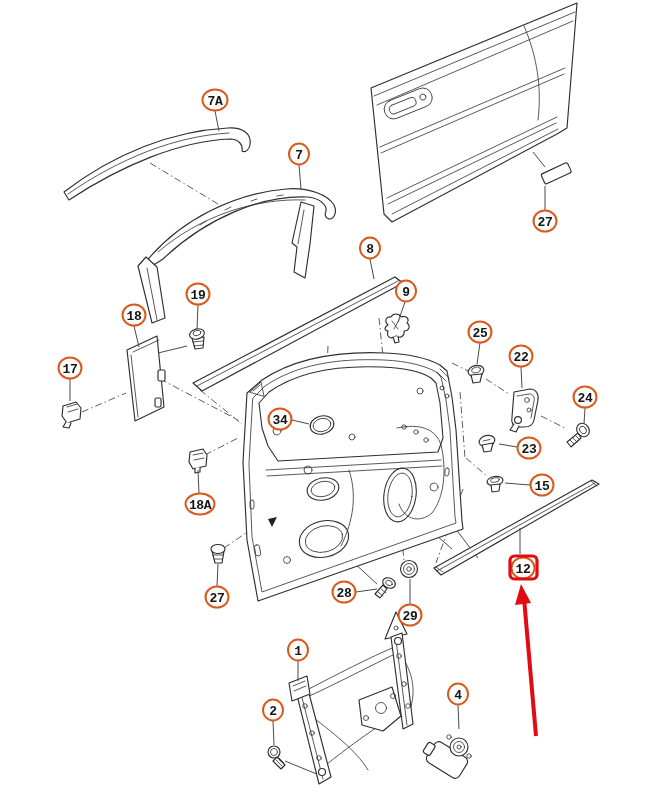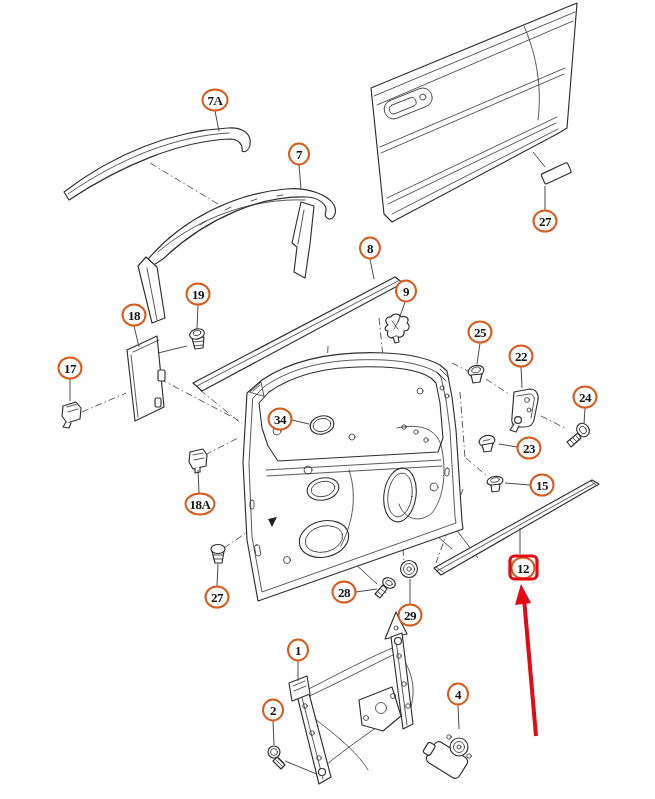--- a/index.html
+++ b/index.html
@@ -6,21 +6,21 @@
     --line:#2f2f2f;
     --leader:#4a4a4a;
     --callout-orange:#d85a1c;
     --callout-text:#141414;
     --highlight-red:#e30b13;
     --background:#ffffff;
   }
   html,body{margin:0;padding:0;background:var(--background);}
   .stage{
     position:relative;width:655px;height:799px;background:var(--background);
-    font-family:Liberation Serif, serif;overflow:hidden;
+    font-family:Liberation Mono, monospace;overflow:hidden;
   }
   svg{display:block}
   .ln{fill:none;stroke:var(--line);stroke-width:1.1;stroke-linecap:round;stroke-linejoin:round;}
   .lnw{fill:#fff;stroke:var(--line);stroke-width:1.15;stroke-linecap:round;stroke-linejoin:round;}
   .thin{stroke-width:0.8;}
   .leader{fill:none;stroke:var(--leader);stroke-width:1;}
   .dash{fill:none;stroke:var(--leader);stroke-width:0.9;stroke-dasharray:7 3 1.5 3;}
   .co-ellipse{fill:#fff;stroke:var(--callout-orange);stroke-width:2;}
   .co-text{fill:var(--callout-text);font-weight:bold;font-size:13px;text-anchor:middle;letter-spacing:-0.4px;}
   .hl-shaft{stroke:var(--highlight-red);stroke-width:4;fill:none;}

